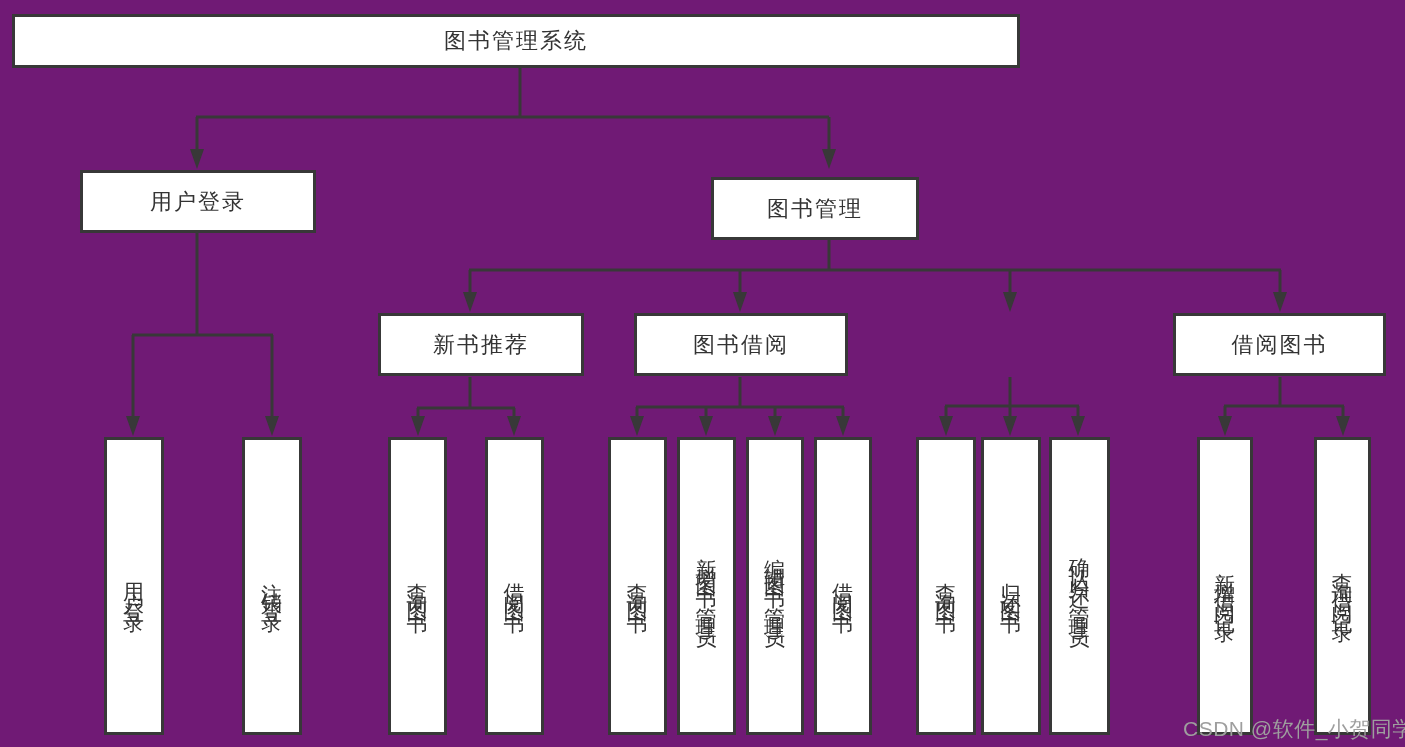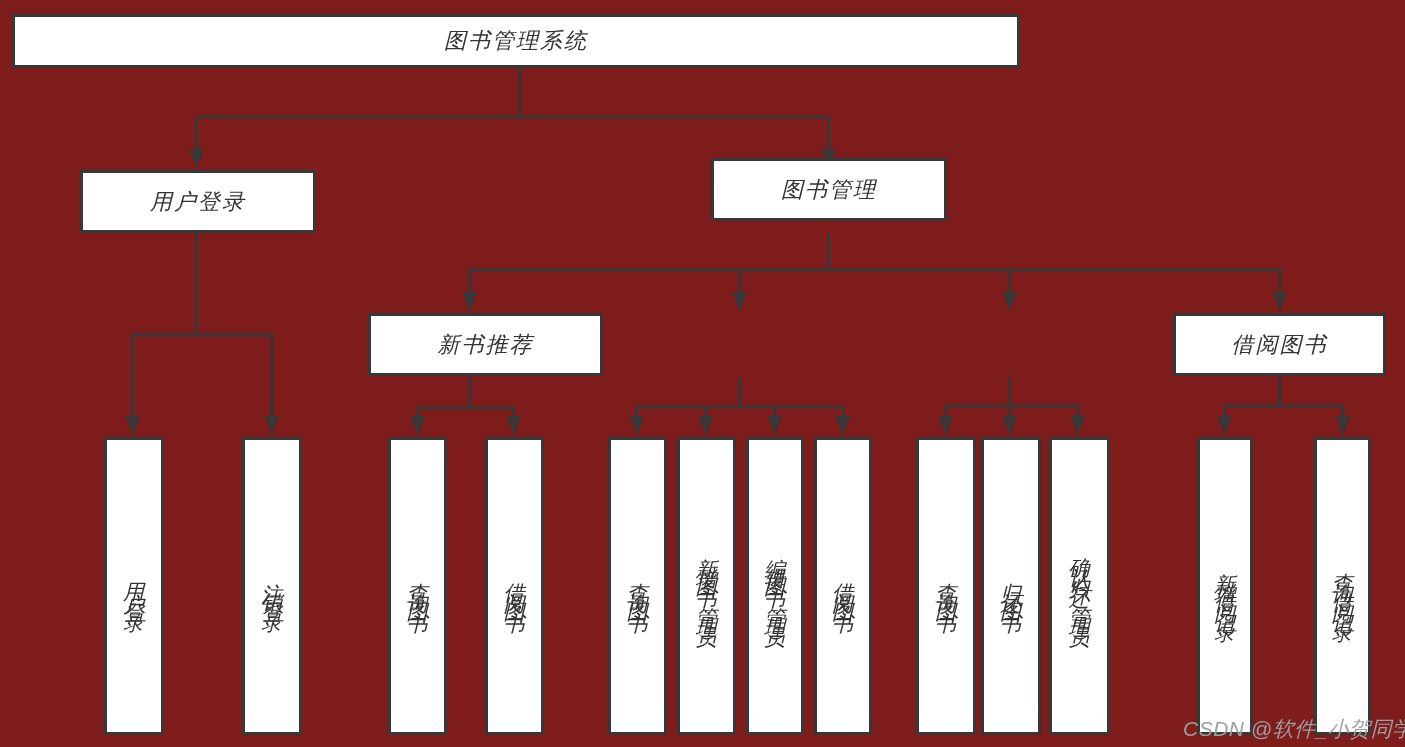--- a/index.html
+++ b/index.html
@@ -1,22 +1,21 @@
 <!DOCTYPE html>
 <html><head>
 <meta charset="utf-8">
 <style>
   html,body{margin:0;padding:0;background:#ffffff;}
   body{font-family:"Liberation Sans","DejaVu Sans",sans-serif;}
   #canvas{
     position:relative;
     width:1405px;height:747px;
-    background:#7f1d1d;
+    background:#701a75;
     overflow:hidden;
-    font-style:italic;
   }
   #connectors{position:absolute;left:0;top:0;z-index:1;}
   .node{
     position:absolute;
     box-sizing:border-box;
     border:3px solid #383838;
     background:#ffffff;
     display:flex;
     align-items:center;
     justify-content:center;
@@ -84,26 +83,29 @@
     </g>
   </svg>
 
   <div class="node hnode" style="left:12px;top:14px;width:1008px;height:54px">
     <span class="lbl">图书管理系统</span>
   </div>
 
   <div class="node hnode" style="left:80px;top:170px;width:236px;height:63px">
     <span class="lbl">用户登录</span>
   </div>
-  <div class="node hnode" style="left:711px;top:158px;width:236px;height:63px">
+  <div class="node hnode" style="left:711px;top:177px;width:208px;height:63px">
     <span class="lbl">图书管理</span>
   </div>
 
-  <div class="node hnode" style="left:368px;top:313px;width:235px;height:63px">
+  <div class="node hnode" style="left:378px;top:313px;width:206px;height:63px">
     <span class="lbl">新书推荐</span>
+  </div>
+  <div class="node hnode" style="left:634px;top:313px;width:214px;height:63px">
+    <span class="lbl">图书借阅</span>
   </div>
   <div class="node hnode" style="left:1173px;top:313px;width:213px;height:63px">
     <span class="lbl">借阅图书</span>
   </div>
 
   <div class="node leaf" style="left:104px;top:437px;width:60px;height:298px">
     <span class="lbl">用户登录</span>
   </div>
   <div class="node leaf" style="left:242px;top:437px;width:60px;height:298px">
     <span class="lbl">注销登录</span>

